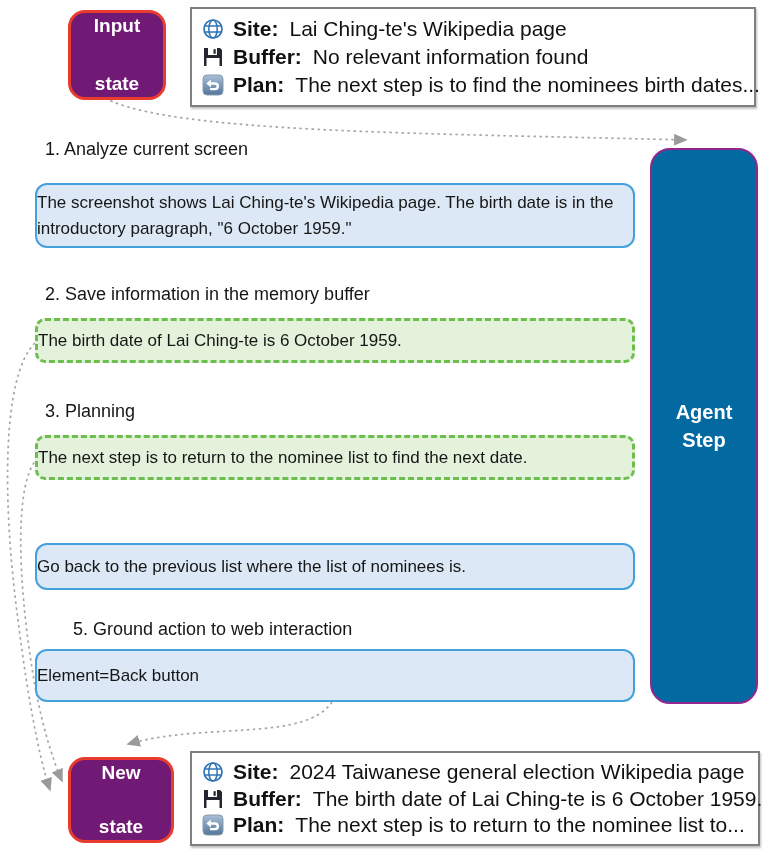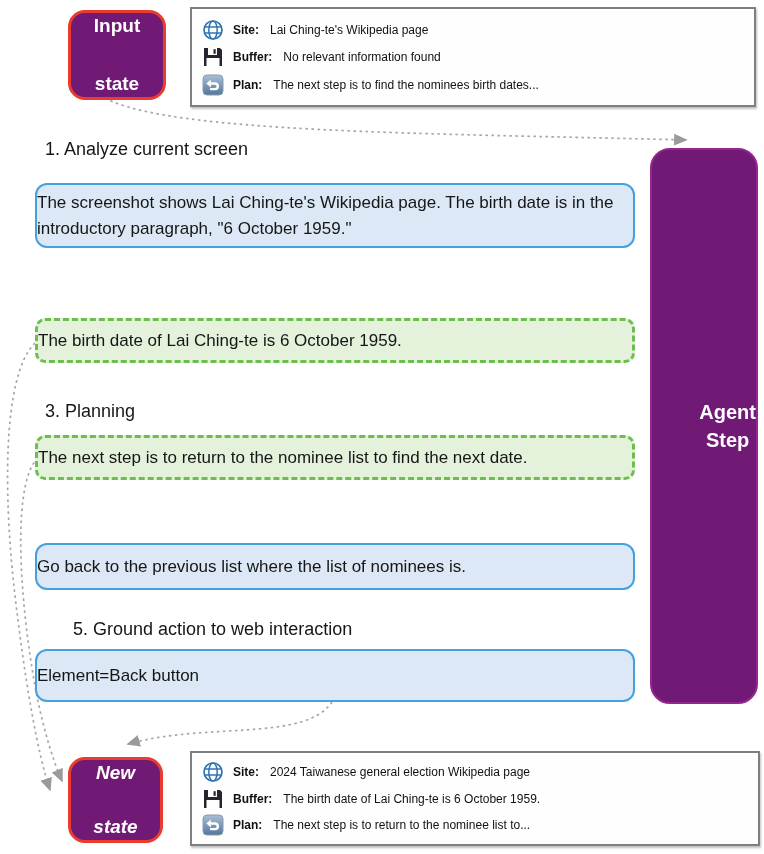--- a/index.html
+++ b/index.html
@@ -8,52 +8,52 @@
     font-family:"Liberation Sans", sans-serif;color:#111111;
   }
   
   .state-box{
     position:absolute;background:#701a75;border:3px solid #E93B2E;border-radius:17px;
     display:flex;flex-direction:column;align-items:center;justify-content:space-between;
     color:#ffffff;font-weight:bold;font-size:19px;line-height:1.35;text-align:center;
     box-sizing:border-box;
   }
   #input-state{left:68px;top:10px;width:98px;height:90px;}
-  #new-state{left:68px;top:757px;width:95px;height:86px;font-style:italic;}
+  #new-state{left:68px;top:757px;width:106px;height:86px;}
   
   .info-box{
     position:absolute;background:#fefefe;border:2px solid #7f7f7f;box-sizing:border-box;
     display:flex;flex-direction:column;justify-content:space-evenly;padding:4px 10px;
     box-shadow:1px 2px 2px rgba(0,0,0,0.25);
   }
   #input-info{left:190px;top:7px;width:566px;height:100px;}
   #new-info{left:190px;top:751px;width:570px;height:95px;}
-  .info-row{display:flex;align-items:center;gap:9px;font-size:12px;white-space:nowrap;}
+  .info-row{display:flex;align-items:center;gap:9px;font-size:21px;white-space:nowrap;}
   .info-row .lbl{font-weight:bold;margin-right:2px;}
   .icon{flex:0 0 auto;display:inline-flex;}
   
   .step-title{position:absolute;left:45px;font-size:18px;color:#161616;}
   .step-box{
     position:absolute;left:35px;width:600px;box-sizing:border-box;
     display:flex;align-items:center;padding:5px 0;font-size:17px;line-height:1.5;color:#161616;
   }
   .step-box.action{background:#DCE8F5;border:2px solid #44A1DB;border-radius:12px;}
   .step-box.memory{background:#E4F2DC;border:3px dashed #6CBE4F;border-radius:10px;}
   #box1{top:183px;min-height:62px;}
   #box2{top:318px;min-height:45px;}
   #box3{top:435px;min-height:45px;}
   #box4{top:543px;min-height:47px;}
   #box5{top:649px;min-height:53px;}
   #title1{top:139px;} #title2{top:284px;} #title3{top:401px;}
   #title4{top:512px;} #title5{top:619px;margin-left:28px;}
   
   #agent-step{
     position:absolute;left:650px;top:148px;width:108px;height:556px;box-sizing:border-box;
-    background:#701a75;border:2.5px solid #93278F;border-radius:20px;
-    display:flex;align-items:center;justify-content:flex-end;text-align:center;
+    background:#0369a1;border:2.5px solid #93278F;border-radius:20px;
+    display:flex;align-items:center;justify-content:center;text-align:center;
     color:#ffffff;font-weight:bold;font-size:20px;line-height:1.4;
   }
   
   #arrows{position:absolute;left:0;top:0;width:764px;height:854px;pointer-events:none;}
 </style>
 </head>
 <body>
 
 <div id="canvas">
 
@@ -116,20 +116,21 @@
       <span class="lbl">Plan:</span>
       <span>The next step is to find the nominees birth dates...</span>
     </div>
   </div>
 
   <div id="title1" class="step-title">1. Analyze current screen</div>
   <div id="box1" class="step-box action">
     <span>The screenshot shows Lai Ching-te's Wikipedia page. The birth date is in the introductory paragraph, "6 October 1959."</span>
   </div>
 
+  <div id="title2" class="step-title">2. Save information in the memory buffer</div>
   <div id="box2" class="step-box memory">
     <span>The birth date of Lai Ching-te is 6 October 1959.</span>
   </div>
 
   <div id="title3" class="step-title">3. Planning</div>
   <div id="box3" class="step-box memory">
     <span>The next step is to return to the nominee list to find the next date.</span>
   </div>
 
   <div id="box4" class="step-box action">

